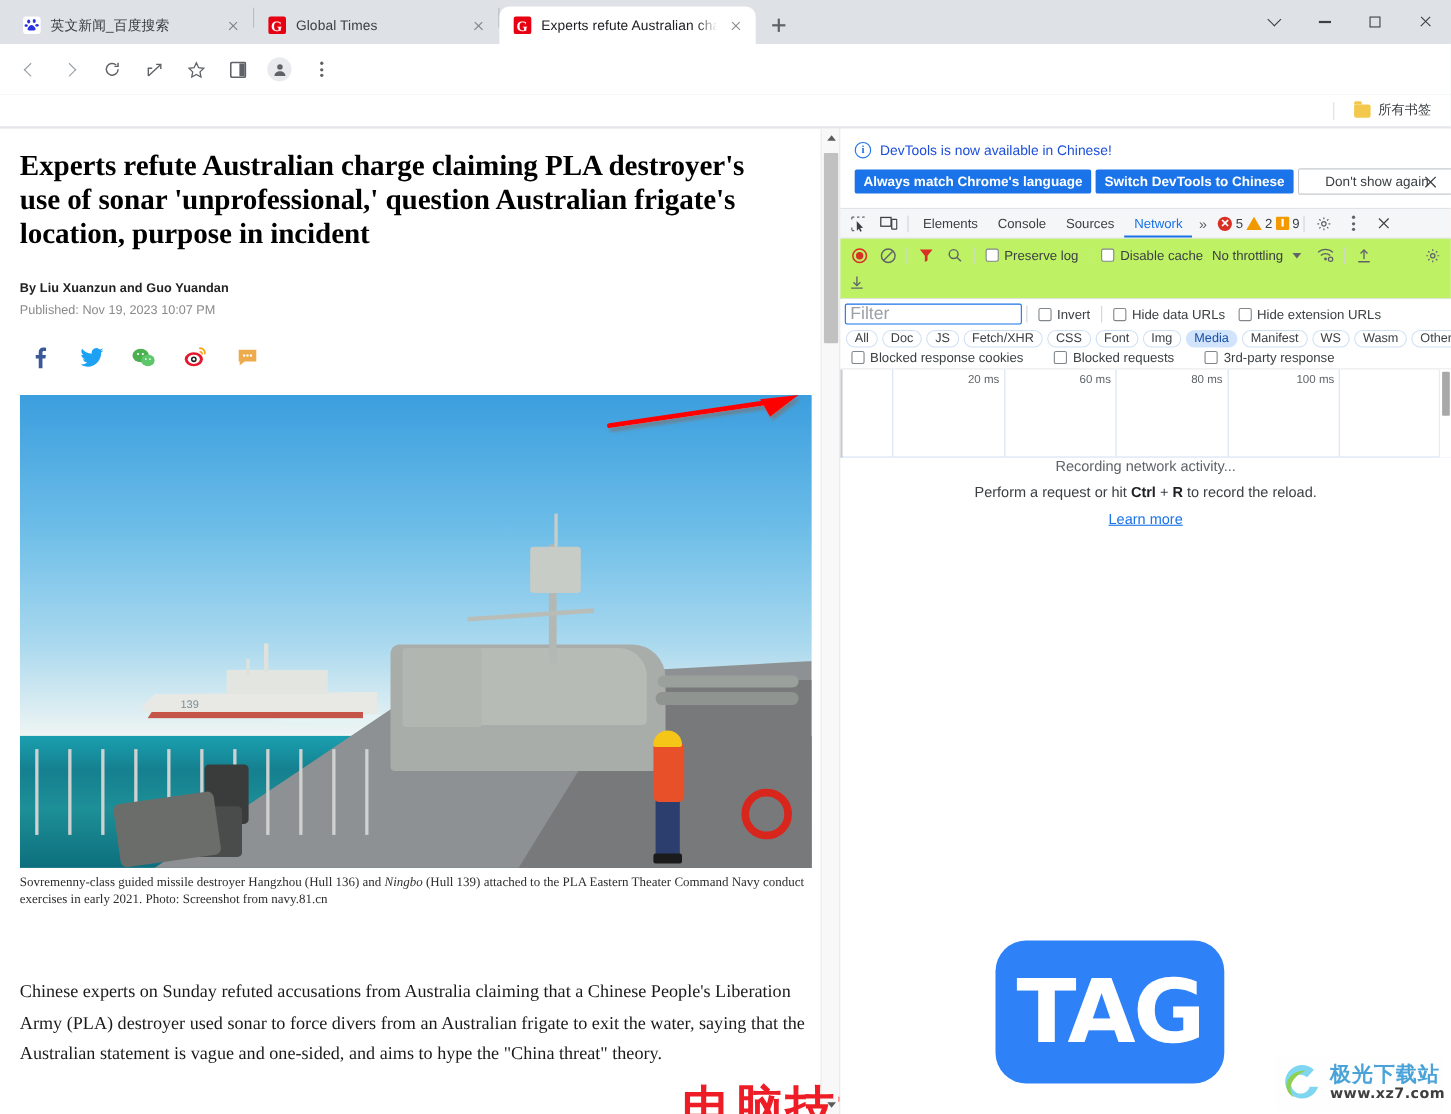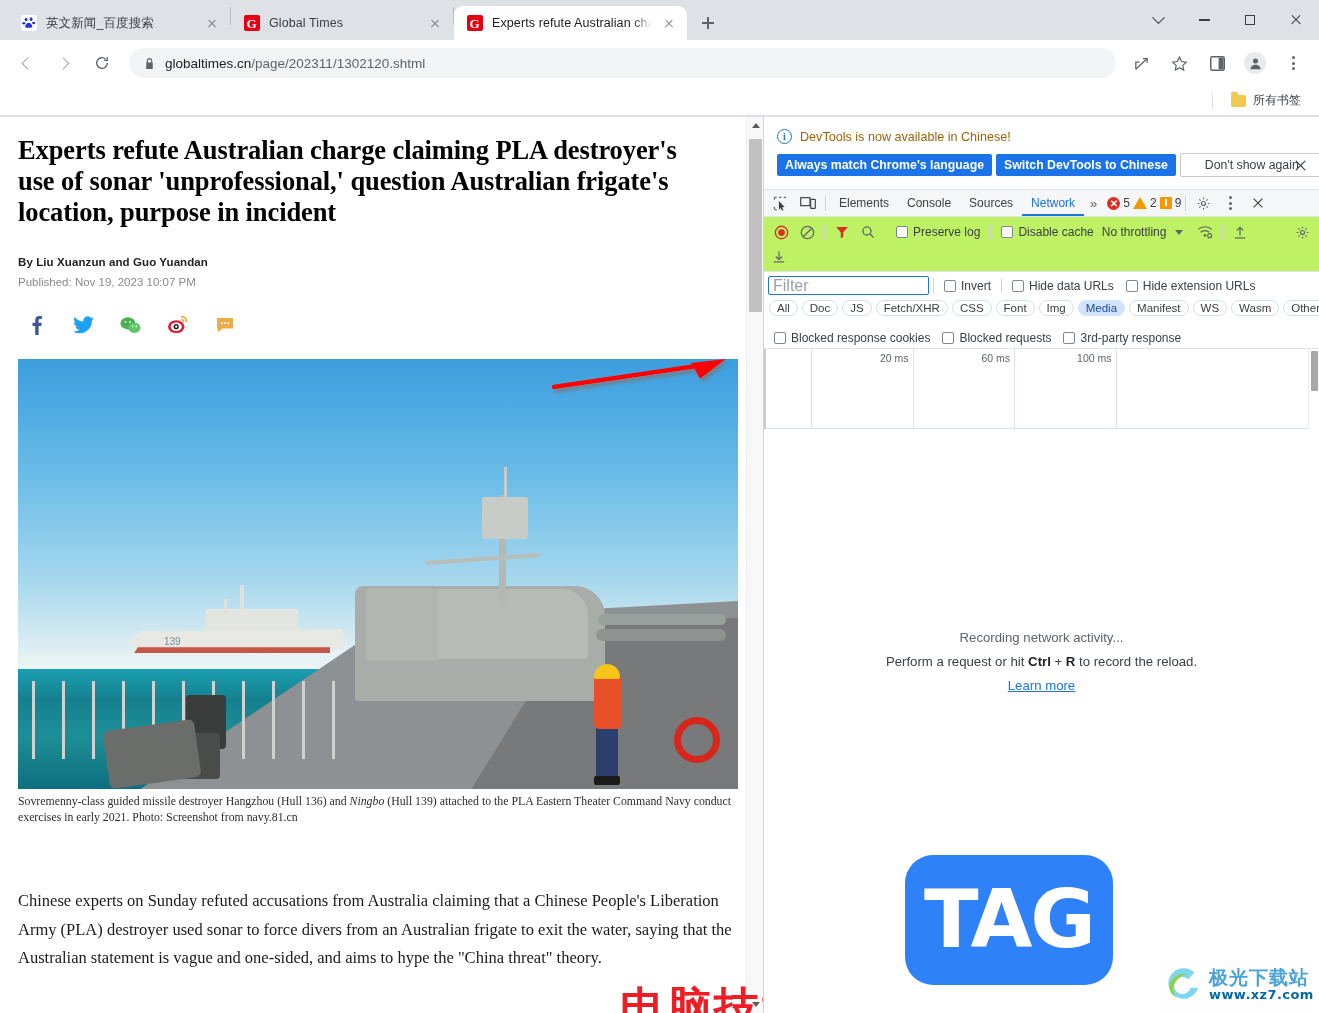--- a/index.html
+++ b/index.html
@@ -164,34 +164,34 @@
   .wm-cn { position:absolute; left:620px; top:862px; font-size:45px; font-weight:bold;
      color:#ee1c25; letter-spacing:2px; font-family:"DejaVu Sans",sans-serif; white-space:nowrap; z-index:40;}
   .wm-tag { position:absolute; left:905px; top:855px; width:208px;height:130px;background:#2f81f7;
      border-radius:28px; display:flex;align-items:center;justify-content:center; z-index:40;}
   .wm-tag span { color:#fff;font-size:80px;font-weight:bold;letter-spacing:-2px;font-family:"DejaVu Sans",sans-serif;line-height:1;}
   .wm-xz { position:absolute; left:1158px; top:960px; width:155px;height:50px;
      background:#fefefe; display:flex;align-items:center;gap:5px;padding-left:4px; z-index:41;}
   .wm-xz-g { width:42px;height:42px;flex:0 0 42px;position:relative; }
   .wm-xz-txt { display:flex;flex-direction:column;justify-content:center;line-height:1.05; }
   .wm-xz-t1 { font-size:19px;font-weight:bold;color:#4aa3d8;letter-spacing:1px;font-family:"DejaVu Sans",sans-serif;}
-  .wm-xz-t2 { font-size:13px;font-weight:bold;color:#0369a1;letter-spacing:.4px;font-family:"DejaVu Sans",sans-serif;}
+  .wm-xz-t2 { font-size:13px;font-weight:bold;color:#404040;letter-spacing:.4px;font-family:"DejaVu Sans",sans-serif;}
 
   
   .annot-arrow { position:absolute; left:548px; top:236px; width:186px; height:48px; z-index:35; }
 
   
   .devtools { width:556px;height:896px;background:#fff;border-left:1px solid #cfd3d8;
      display:flex;flex-direction:column;font-size:12px;color:#202124; }
 
   .dt-notice { position:relative; padding:12px 12px 12px 13px; border-bottom:1px solid #e0e3e7; background:#fff;}
   .dt-notice-row { display:flex; align-items:center; gap:8px; }
   .info-ico { width:15px;height:15px;flex:0 0 15px;border:1.4px solid #1a73e8;border-radius:50%;
      color:#1a73e8;font-size:10px;display:flex;align-items:center;justify-content:center;font-weight:bold;font-family:"Liberation Serif",serif;}
-  .dt-notice-text { font-size:12.6px; color:#a16207; }
+  .dt-notice-text { font-size:12.6px; color:#1d4ed8; }
   .dt-notice-btns { display:flex; gap:4px; margin-top:9px; align-items:center; }
   .btn-blue { background:#1a73e8;color:#fff;font-size:12.3px;font-weight:bold;
      padding:4px 8px;border-radius:2px;white-space:nowrap; }
   .btn-plain { background:#fff;color:#3c4043;font-size:12.3px;padding:4px 24px;border:1px solid #c6cacd;border-radius:2px;white-space:nowrap;}
   .notice-close { position:absolute; right:10px; top:41px; width:16px;height:16px; }
 
   .dt-tabs { height:27px;display:flex;align-items:center;background:#f5f6f7;
      border-bottom:1px solid #e0e3e7; padding:0 3px; gap:0; }
   .dt-ico-btn { width:27px;height:25px;display:flex;align-items:center;justify-content:center;flex:0 0 auto;}
   .dt-vsep { width:1px;height:15px;background:#d0d4d8;margin:0 4px; }
@@ -214,32 +214,32 @@
   .caret { width:0;height:0;border-left:4px solid transparent;border-right:4px solid transparent;border-top:5px solid #5f6368;margin:0 9px; }
 
   .dt-filterbar { padding:4px 4px 3px 4px; border-bottom:1px solid #e0e3e7; background:#fff; }
   .filter-row1 { display:flex;align-items:center;gap:0; }
   .filter-input { width:161px;height:19px;border:1.3px solid #1a73e8;border-radius:2px;
      font-size:16px;color:#9aa0a6;padding:0 4px;display:flex;align-items:center;background:#fff;}
   .filter-sep { width:1px;height:15px;background:#d0d4d8;margin:0 4px; }
   .filter-row2 { display:flex;align-items:center;gap:4px;margin-top:5px;padding-left:1px; }
   .pill { font-size:11.5px;color:#3c4043;border:1px solid #cfe0f5;border-radius:9px;padding:1px 7px;white-space:nowrap;background:#fff;}
   .pill.active { background:#d2e3fc;border-color:#d2e3fc;color:#174ea6; }
-  .filter-row3 { display:flex;align-items:center;gap:0;margin-top:15px; }
+  .filter-row3 { display:flex;align-items:center;gap:16px;margin-top:2px; }
 
   .dt-timeline { height:80px;border-bottom:1px solid #d6e2f5;display:flex;position:relative;background:#fff;}
   .tl-first { width:48px;border-right:1px solid #d6e2f5;position:relative; }
   .tl-first::before{content:"";position:absolute;left:0;top:0;width:2px;height:80px;background:#c8ccd0;}
   .tl-cell { width:101.5px;border-right:1px solid #d6e2f5;position:relative; }
   .tl-label { position:absolute;right:4px;top:3px;font-size:10.5px;color:#5f6368;font-family:"Liberation Sans",sans-serif;}
   .tl-scroll { position:absolute;right:0;top:0;width:11px;height:80px;background:#fff;border-left:1px solid #e8eaed; }
   .tl-scroll i { position:absolute;left:2px;top:2px;width:7px;height:40px;background:#a8a8a8;border-radius:1px;display:block; }
 
   .dt-body { flex:1 1 auto; display:flex; flex-direction:column; align-items:center;
-     justify-content:center; background:#fff; gap:9px; padding-bottom:120px; }
+     background:#fff; gap:9px; padding-bottom:120px; }
   .dt-b1 { font-size:13.2px;color:#5f6368; }
   .dt-b2 { font-size:13.2px;color:#3c4043; }
   .dt-b2 b { font-weight:bold;color:#202124; }
   .dt-link { font-size:13.2px;color:#1a73e8;text-decoration:underline; }
 </style>
 </head>
 <body>
 
 <div id="chrome-window">
 
@@ -306,28 +306,20 @@
     <div class="tb-btn">
         <span class="arrow-r"></span>
       </div>
     <div class="tb-btn">
       <svg class="reload" viewBox="0 0 24 24" fill="none" stroke="#5f6368" stroke-width="2">
           <path d="M20 12a8 8 0 1 1-2.5-5.8"></path>
           <polyline points="20,3 20,8 15,8"></polyline>
         </svg>
     </div>
 
-    <div class="omnibox">
-      <svg class="lockicon" viewBox="0 0 24 24" fill="#5f6368">
-          <path d="M12 2a5 5 0 0 0-5 5v3H6v12h12V10h-1V7a5 5 0 0 0-5-5zm0 2a3 3 0 0 1 3 3v3H9V7a3 3 0 0 1 3-3z"></path>
-        </svg>
-      <span class="url">
-        <span class="host">globaltimes.cn</span><span class="path">/page/202311/1302120.shtml</span>
-      </span>
-    </div>
 
     <div class="tb-right">
       <div class="tb-btn">
         <svg width="17" height="17" viewBox="0 0 24 24" fill="none" stroke="#5f6368" stroke-width="1.8">
             <path d="M4 20V10h5"></path>
             <path d="M4 20 20 5"></path>
             <polyline points="14,5 20,5 20,11"></polyline>
           </svg>
       </div>
       <div class="tb-btn">
@@ -681,20 +673,23 @@
 
       <div class="dt-timeline">
         <div class="tl-first"></div>
         <div class="tl-cell">
             <span class="tl-label">20 ms</span>
           </div>
         <div class="tl-cell">
             <span class="tl-label">60 ms</span>
           </div>
         <div class="tl-cell">
+            <span class="tl-label">80 ms</span>
+          </div>
+        <div class="tl-cell">
             <span class="tl-label">100 ms</span>
           </div>
         <div class="tl-scroll">
             <i></i>
           </div>
       </div>
 
       <div class="dt-body">
         <div class="dt-b1">Recording network activity...</div>
         <div class="dt-b2">

